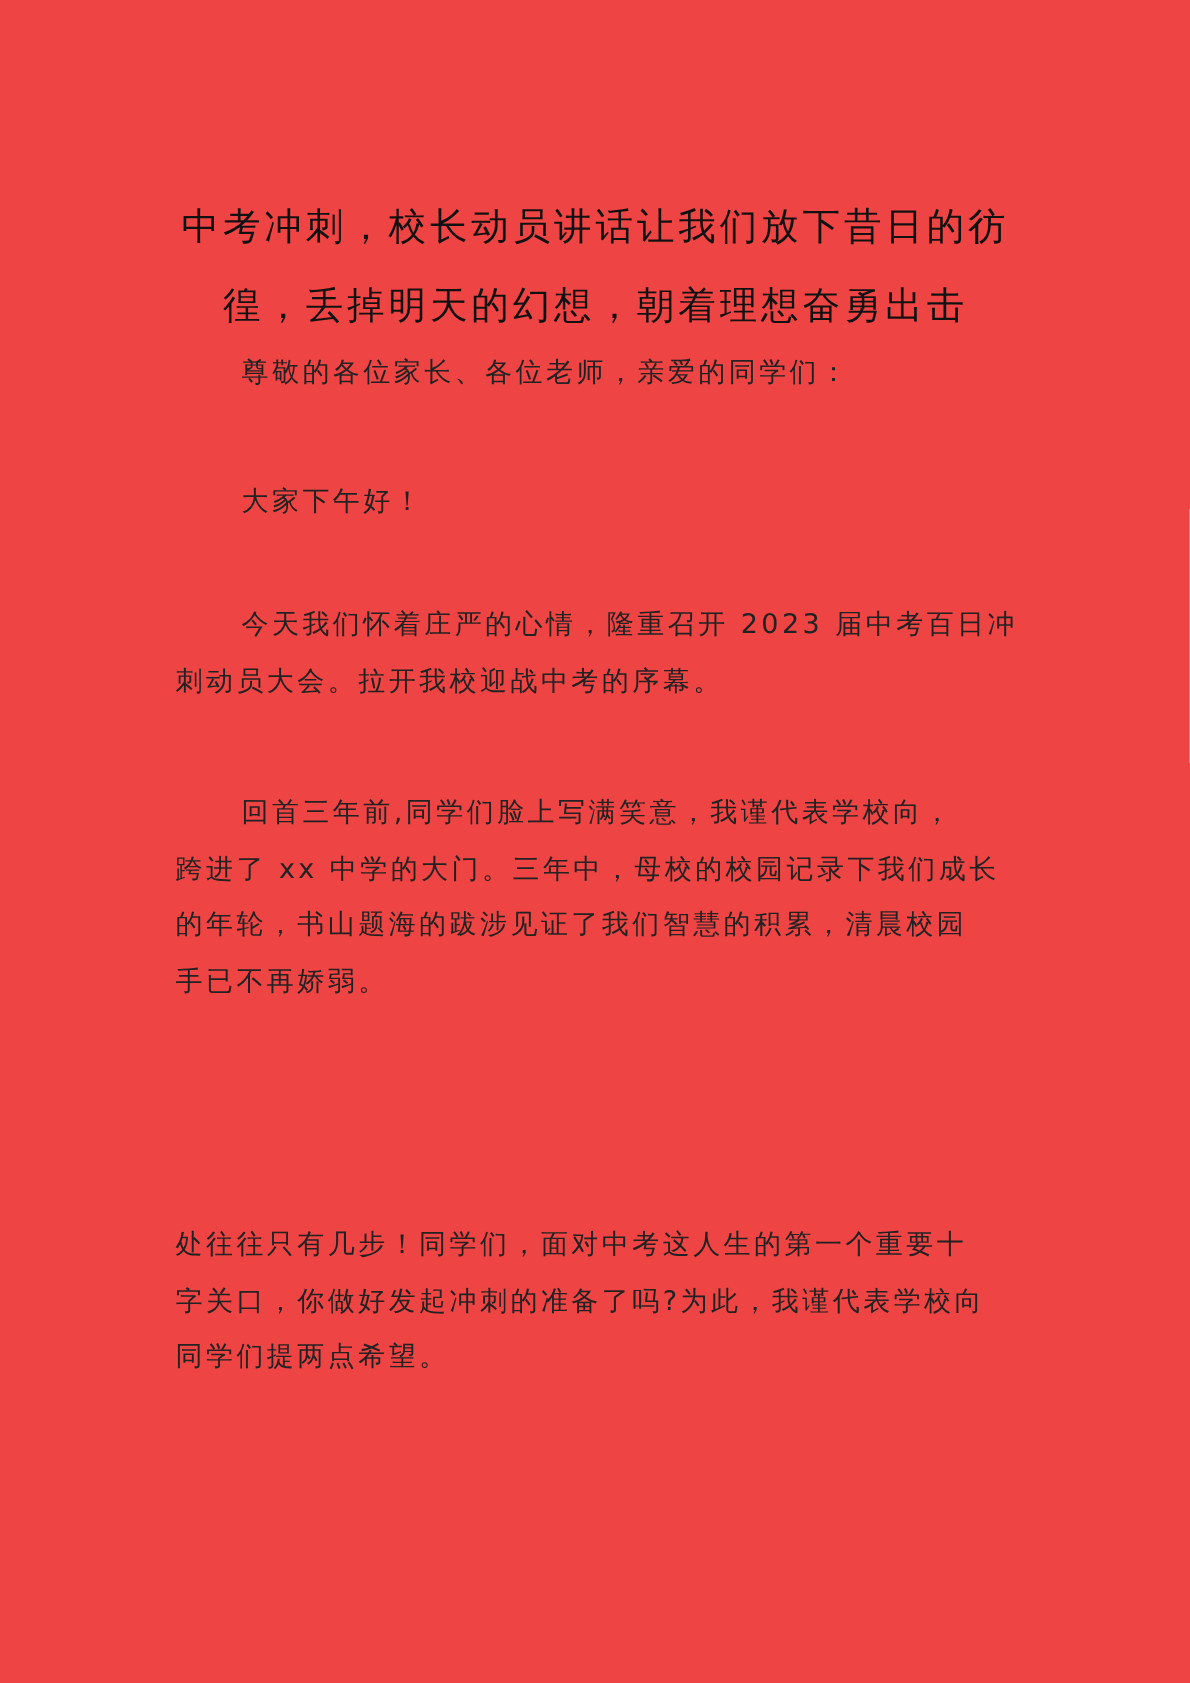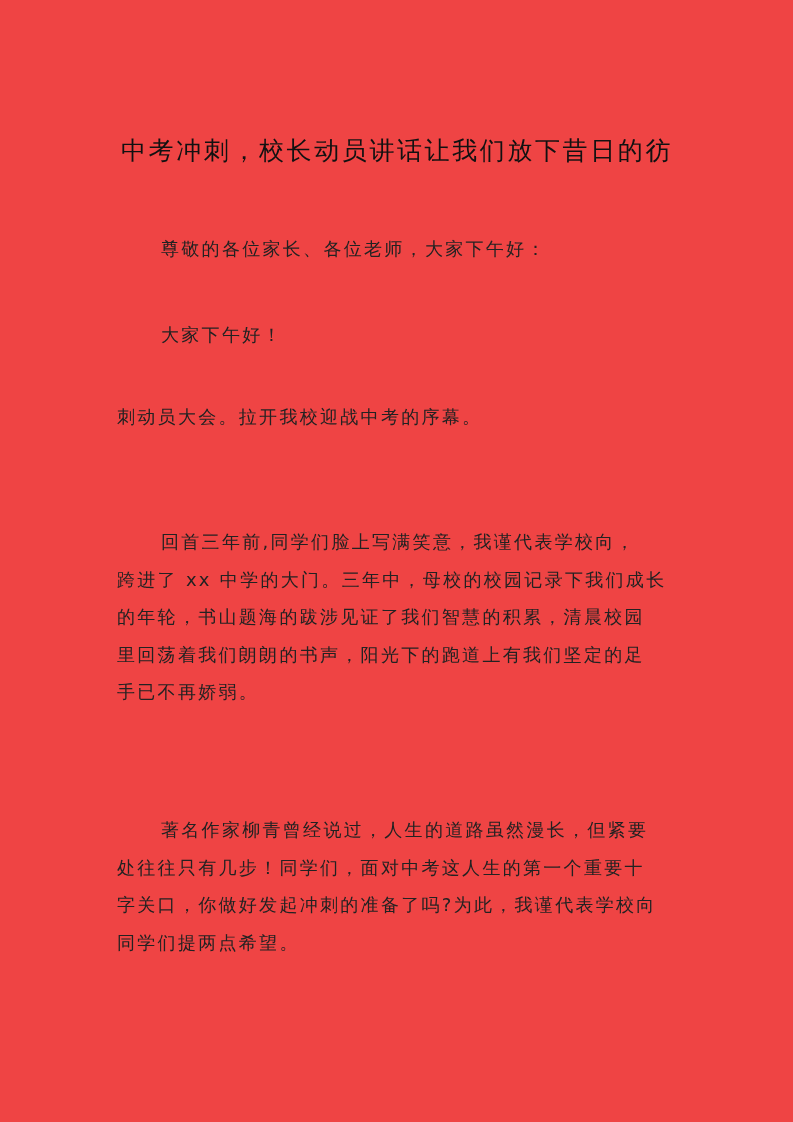--- a/index.html
+++ b/index.html
@@ -60,45 +60,45 @@
     }
     .para .line.indent { padding-left: 44px; }
   </style>
 </head>
 <body>
 
 <div class="page">
 
   <h1 class="title">
     <span class="line">中考冲刺，校长动员讲话让我们放下昔日的彷</span>
+    <span class="line">徨，丢掉明天的幻想，朝着理想奋勇出击</span>
   </h1>
 
   <div class="body-text">
 
     <p class="para" style="top:230px">
-      <span class="line indent">尊敬的各位家长、各位老师，大家下午好：</span>
+      <span class="line indent">尊敬的各位家长、各位老师，亲爱的同学们：</span>
     </p>
 
     <p class="para" style="top:316px">
       <span class="line indent">大家下午好！</span>
     </p>
 
     <p class="para" style="top:398px">
+      <span class="line indent">今天我们怀着庄严的心情，隆重召开 2023 届中考百日冲</span>
       <span class="line">刺动员大会。拉开我校迎战中考的序幕。</span>
     </p>
 
     <p class="para" style="top:523px">
       <span class="line indent">回首三年前,同学们脸上写满笑意，我谨代表学校向，</span>
       <span class="line">跨进了 xx 中学的大门。三年中，母校的校园记录下我们成长</span>
       <span class="line">的年轮，书山题海的跋涉见证了我们智慧的积累，清晨校园</span>
-      <span class="line">里回荡着我们朗朗的书声，阳光下的跑道上有我们坚定的足</span>
       <span class="line">手已不再娇弱。</span>
     </p>
 
     <p class="para" style="top:811px">
-      <span class="line indent">著名作家柳青曾经说过，人生的道路虽然漫长，但紧要</span>
       <span class="line">处往往只有几步！同学们，面对中考这人生的第一个重要十</span>
       <span class="line">字关口，你做好发起冲刺的准备了吗?为此，我谨代表学校向</span>
       <span class="line">同学们提两点希望。</span>
     </p>
 
   </div>
 </div>
 
 </body></html>

